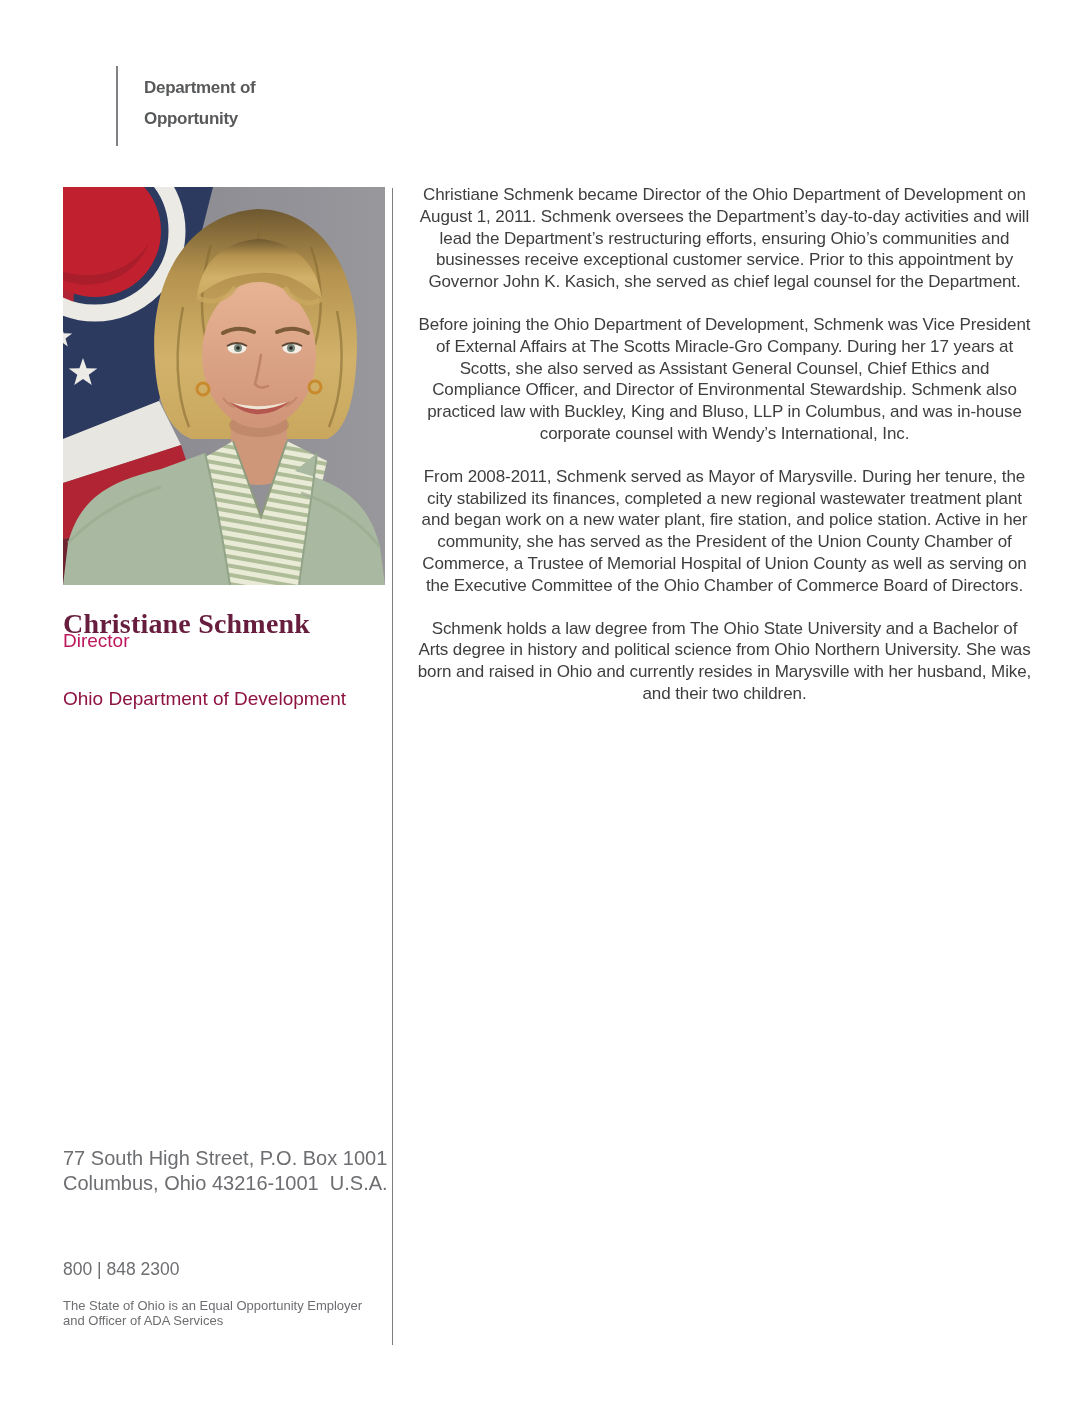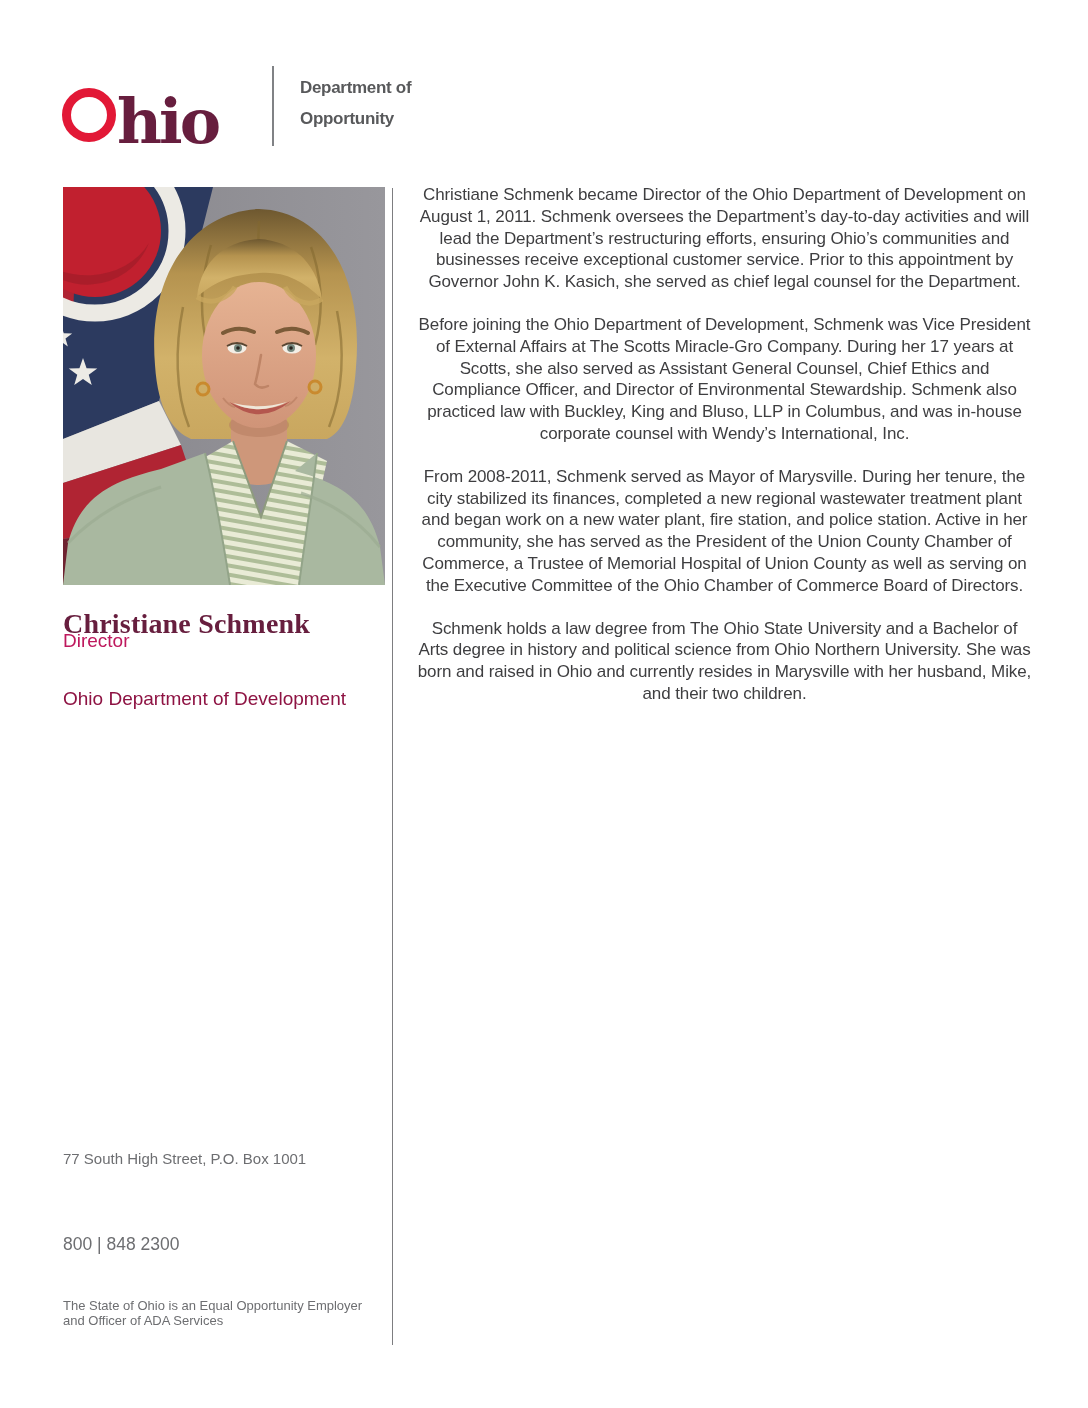--- a/index.html
+++ b/index.html
@@ -85,21 +85,21 @@
   }
   .person-org {
     position: absolute; left: 63px; top: 688px;
     font-size: 19px; color: #8E1343;
   }
 
   .contact {
     position: absolute; left: 63px; top: 1146px;
     color: #6D6E71;
   }
-  .contact .addr { font-size: 15px; line-height: 25px; white-space: pre; }
+  .contact .addr { font-size: 20px; line-height: 25px; white-space: pre; }
   .contact .phones { margin-top: 6px; font-size: 17.5px; line-height: 27px; white-space: pre; }
 
   .eoe-footer {
     position: absolute; left: 63px; top: 1298px;
     font-size: 13px; line-height: 15px; color: #6D6E71;
   }
 
   
   .bio {
     position: absolute; left: 417px; top: 184px;
@@ -112,24 +112,20 @@
     letter-spacing: -0.1px;
     margin-bottom: 21px;
   }
 </style>
 </head>
 <body>
 
 <div class="page">
 
   <header class="logo-row">
-    <div class="ohio-logo">
-      <span class="o-ring"></span>
-      <span class="hio">hio</span>
-    </div>
     <div class="logo-divider"></div>
     <div class="dept-name">
       <div>Department of</div>
       <div>Opportunity</div>
     </div>
   </header>
 
   <div class="portrait">
     <svg width="322" height="398" viewBox="0 0 322 398" xmlns="http://www.w3.org/2000/svg">
       <defs>
@@ -220,20 +216,21 @@
   </div>
 
   <div class="v-divider"></div>
 
   <h1 class="person-name">Christiane Schmenk</h1>
   <div class="person-title">Director</div>
   <div class="person-org">Ohio Department of Development</div>
 
   <div class="contact">
     <div class="addr">77 South High Street, P.O. Box 1001</div>
+    <div class="addr">Columbus, Ohio 43216-1001  U.S.A.</div>
     <div class="phones">
       <div>800 | 848 2300</div>
     </div>
 
   </div>
 
   <div class="eoe-footer">
     <div>The State of Ohio is an Equal Opportunity Employer</div>
     <div>and Officer of ADA Services</div>
   </div>

